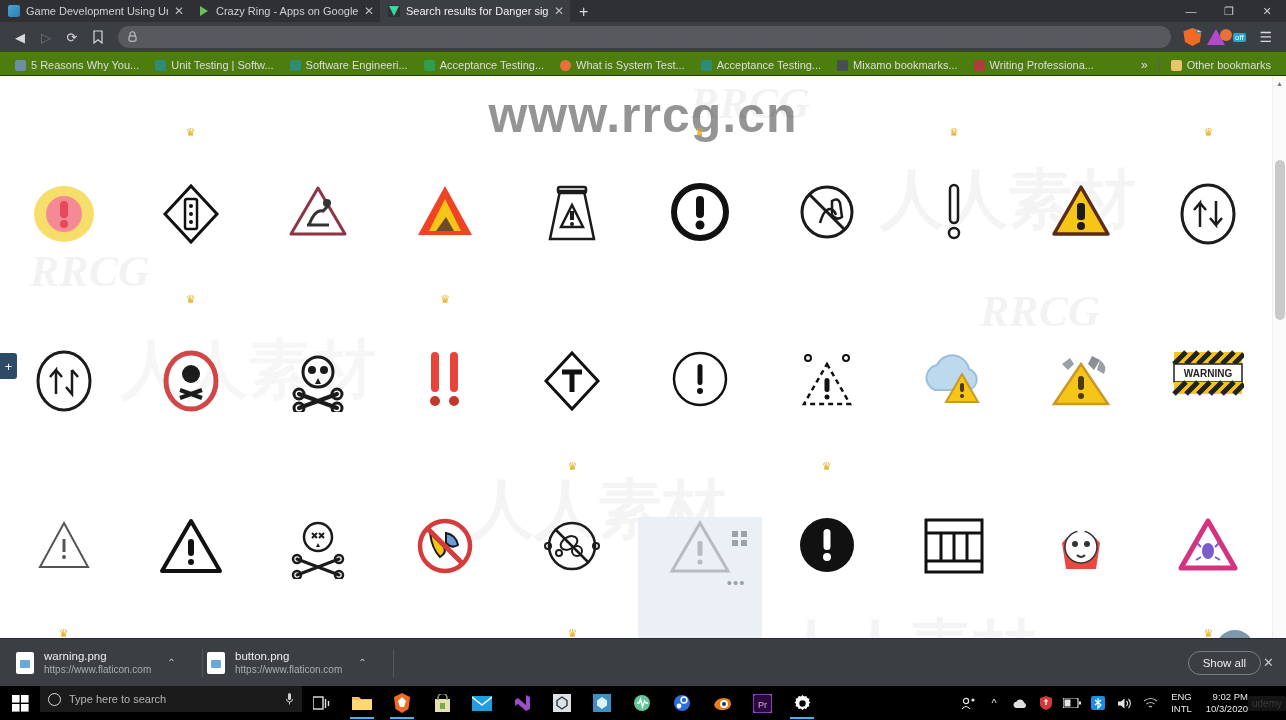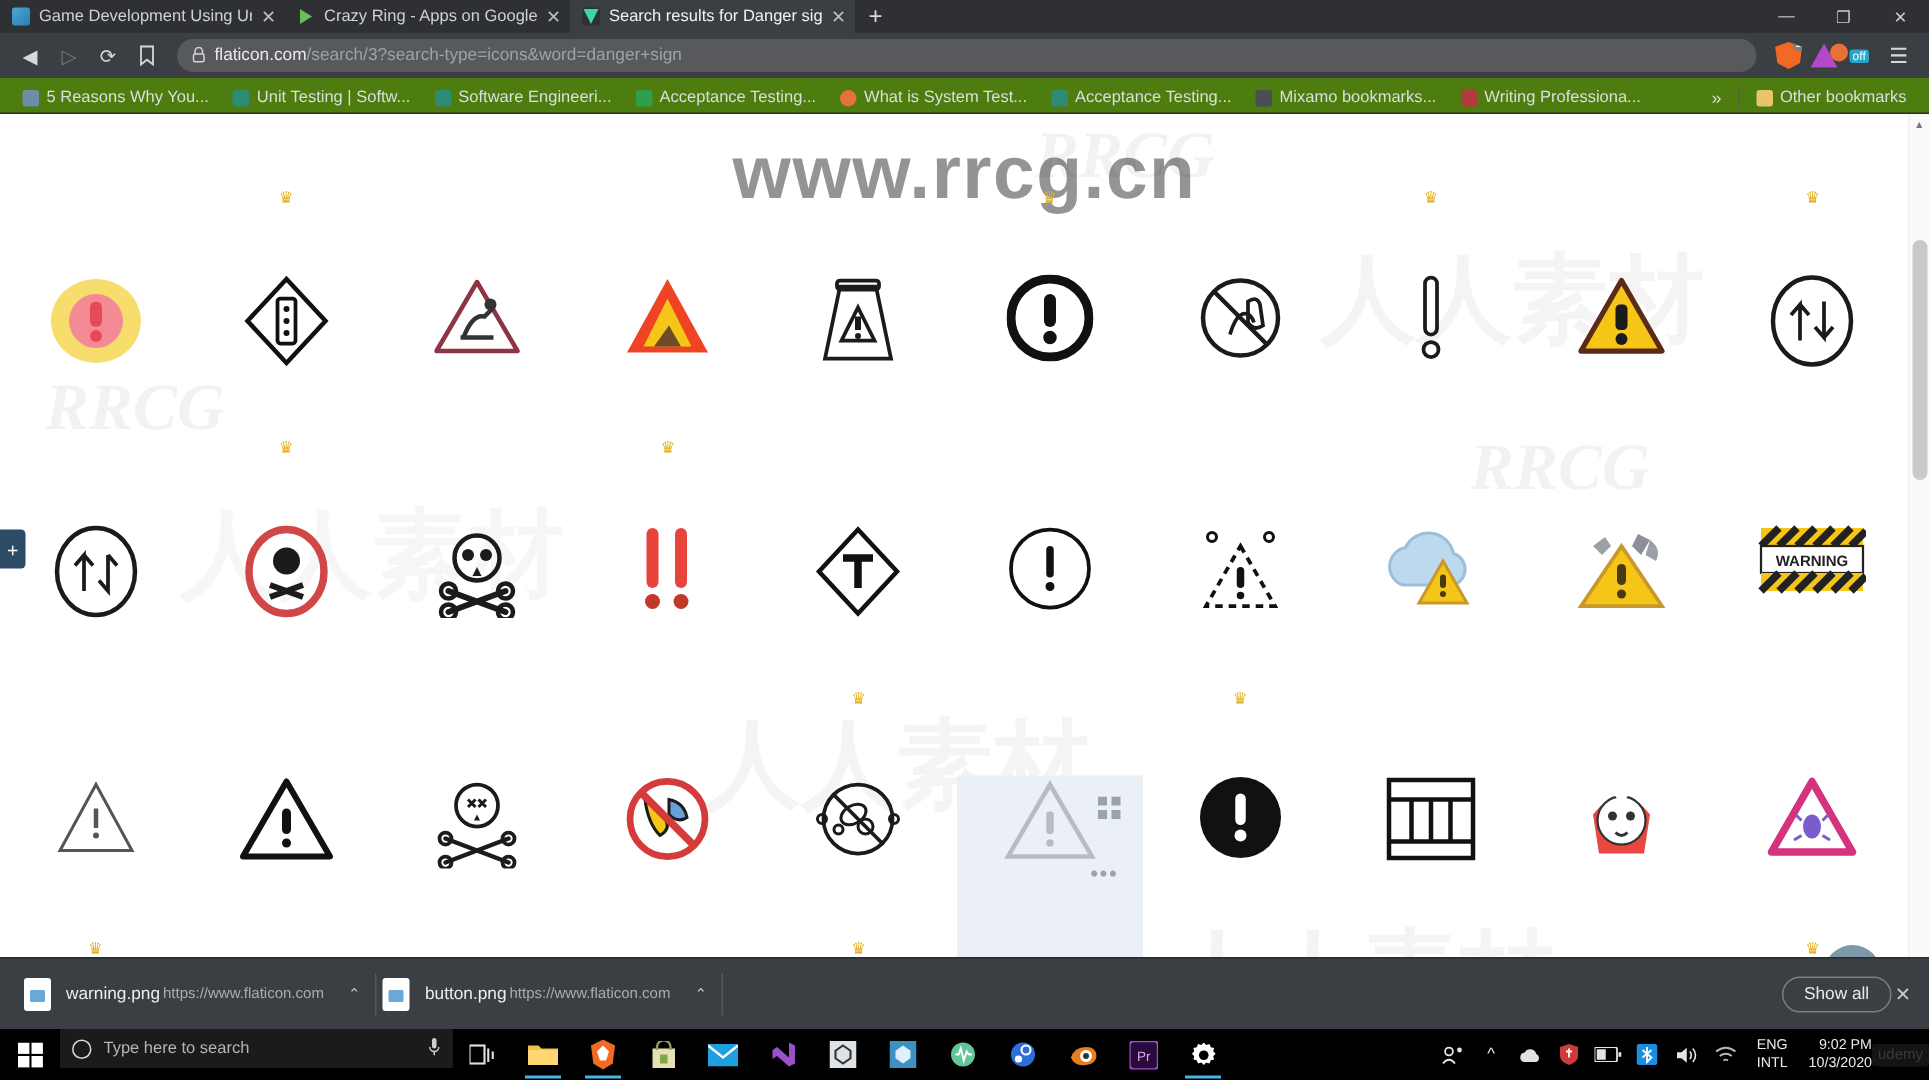--- a/index.html
+++ b/index.html
@@ -181,21 +181,21 @@
   }
   .dl {
     display:flex; align-items:center; gap:10px; height:36px;
     padding: 0 10px 0 4px; min-width: 190px; position:relative;
   }
   .dl-sep { width:1px; height:28px; background:#55585c; }
   .dlicon {
     width: 18px; height: 22px; background:#fff; border-radius:2px; position:relative; flex:none;
   }
   .dlicon::after{content:"";position:absolute;left:4px;top:8px;width:10px;height:8px;background:#6aa8d8;border-radius:1px;}
-  .dl-meta { display:flex; flex-direction:row; gap:2px;}
+  .dl-meta { display:flex; flex-direction:column; gap:2px;}
   .dl-name { font-size:11.5px; color:#eceef0; }
   .dl-url { font-size:10px; color:#a9adb1; }
   .dl-caret { color:#c3c6c9; font-size:10px; margin-left:6px;}
   .shelf-right { margin-left:auto; display:flex; align-items:center; gap:2px;}
   .showall {
     border:1px solid #7b7f83; border-radius:14px; color:#e9eaec;
     font-size:11.5px; padding: 5px 14px;
   }
   .shelf-close { color:#c7cacc; font-size:13px; }
 
@@ -264,21 +264,20 @@
           <path d="M2 1h8v12l-4-3.2L2 13z" fill="none" stroke="#d6d8da" stroke-width="1.2"></path>
         </svg>
     </div>
     <div class="omnibox">
       <span class="lock">
         <svg width="9" height="11" viewBox="0 0 9 11">
             <path d="M2 5V3.2A2.5 2.5 0 0 1 7 3.2V5" fill="none" stroke="#d2d4d6" stroke-width="1"></path>
             <rect x="1" y="5" width="7" height="5.2" rx="1" fill="none" stroke="#d2d4d6" stroke-width="1"></rect>
           </svg>
       </span>
-      <span class="url"><b>flaticon.com</b><span>/search/3?search-type=icons&amp;word=danger+sign</span></span>
     </div>
     <div class="ext-area">
       <div class="ext brave-ext">
         <span class="brave-badge">19</span>
       </div>
       <div class="ext tri-ext">
         <span class="tri-badge"></span>
       </div>
     </div>
     <div class="navbtn">

